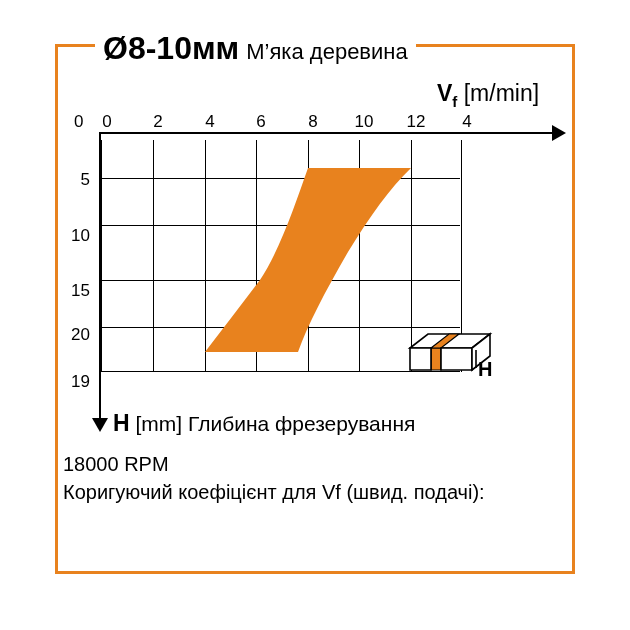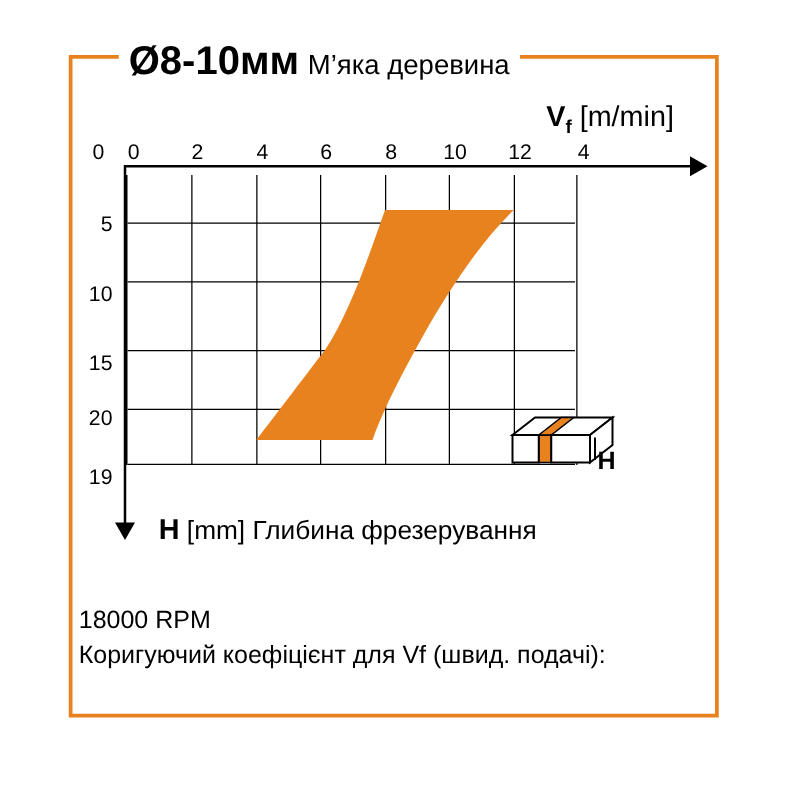--- a/index.html
+++ b/index.html
@@ -61,25 +61,25 @@
 
   
   .xtick{position:absolute;top:112px;font-size:17px;color:#000;text-align:center;width:30px;}
   .ytick{position:absolute;left:56px;font-size:17px;color:#000;text-align:right;width:34px;}
   #zero{position:absolute;left:74px;top:112px;font-size:17px;}
 
   #vf-label{position:absolute;left:437px;top:80px;font-size:23px;font-weight:bold;}
   #vf-label .unit{font-weight:normal;}
   #vf-label sub{font-size:15px;font-weight:bold;}
 
-  #h-label{position:absolute;left:127px;top:410px;font-size:21px;}
+  #h-label{position:absolute;left:113px;top:410px;font-size:21px;}
   #h-label .b{font-weight:bold;font-size:23px;}
 
   
-  #notes{position:absolute;left:63px;top:450px;font-size:20px;line-height:1.42;color:#000;margin-top:32px;}
+  #notes{position:absolute;left:63px;top:450px;font-size:20px;line-height:1.42;color:#000;}
   #notes div{white-space:nowrap;}
 
   
   #inset{position:absolute;left:398px;top:318px;width:105px;height:70px;}
   #inset .hlab{position:absolute;left:80px;top:40px;font-size:20px;font-weight:bold;}
 </style>
 </head>
 <body>
 
 <div id="frame"></div>

